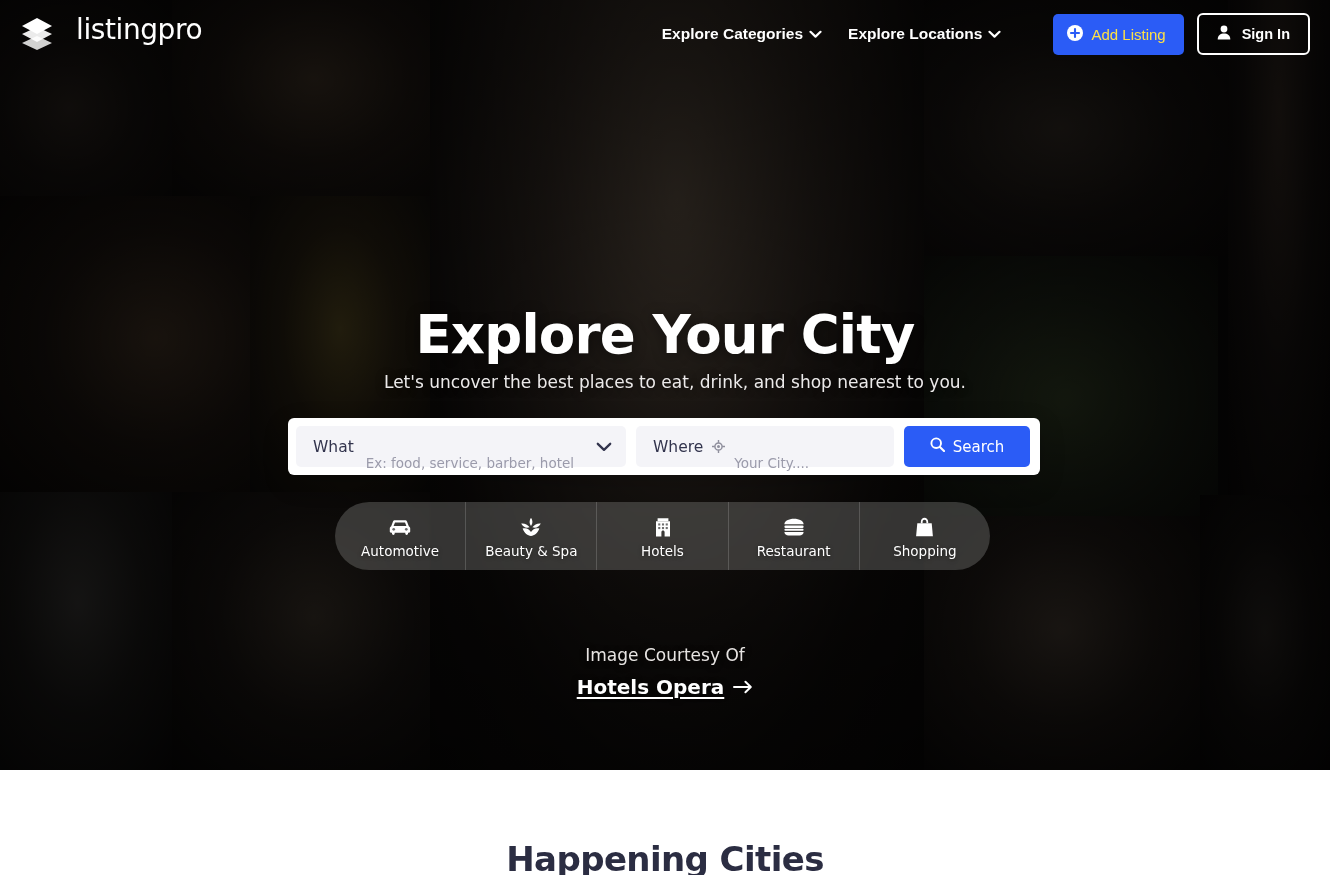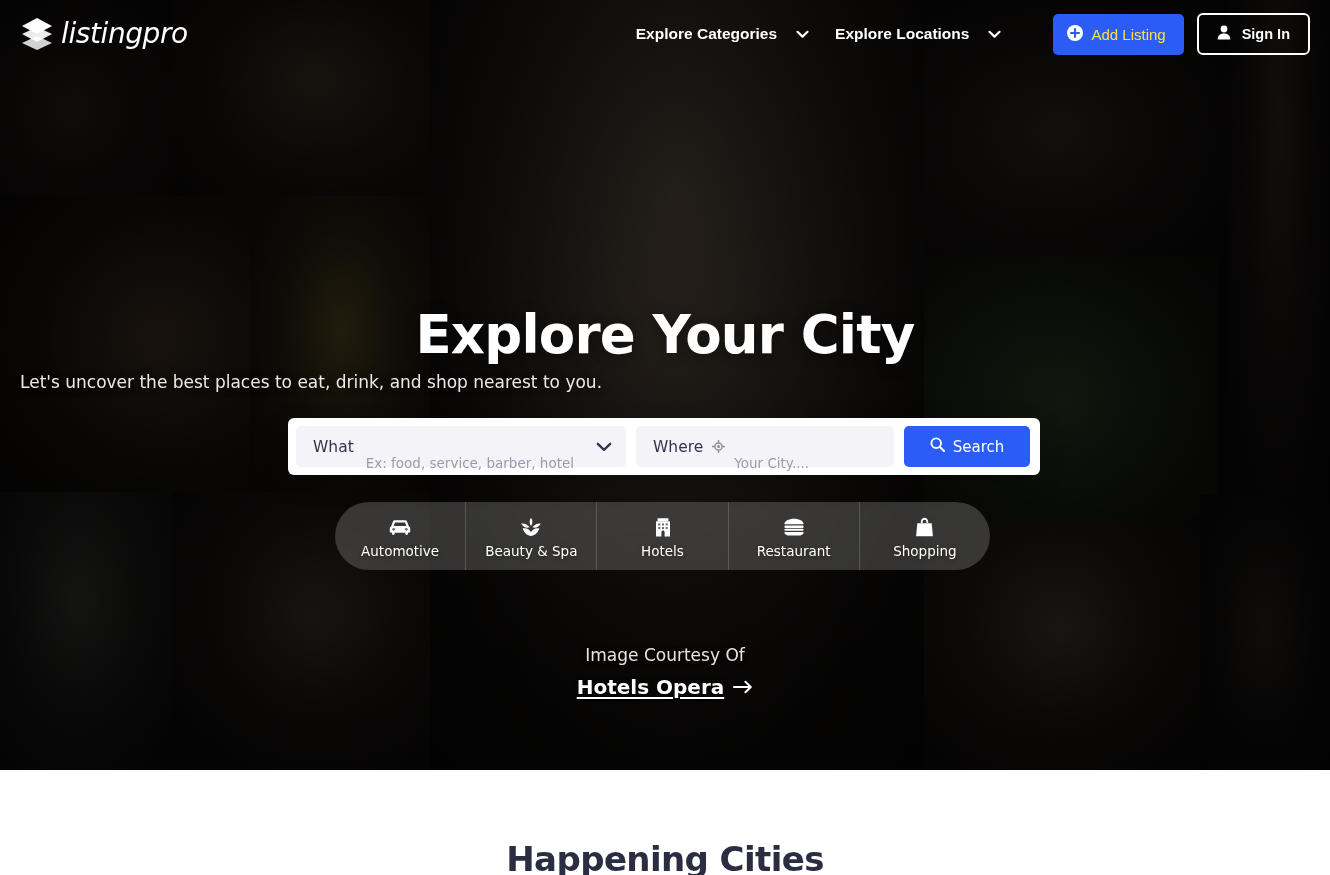--- a/index.html
+++ b/index.html
@@ -60,32 +60,32 @@
       radial-gradient(ellipse 62% 70% at 50% 44%, rgba(0,0,0,0.42) 0%, rgba(0,0,0,0.62) 55%, rgba(0,0,0,0.74) 100%);
   }
 
   
   .header {
     position:absolute; top:0; left:0; right:0; height:68px;
     display:flex; align-items:center;
     padding:0 20px 0 18px;
     z-index:40;
   }
-  .brand { display:flex; align-items:center; gap:5px;font-style:italic; }
+  .brand { display:flex; gap:20px; }
   .brand-mark { width:38px; height:36px; position:relative; }
   .brand-mark svg { display:block; }
   .brand-name {
     color:#fff; font-size:28px; letter-spacing:-0.4px;
     font-weight:400; line-height:1;
     font-family:"DejaVu Sans", sans-serif;
   }
 
   .nav { margin-left:auto; display:flex; align-items:center; gap:26px; }
   .nav-link {
-    display:flex; align-items:center; gap:19px;
+    display:flex; align-items:center; gap:6px;
     color:#fff; font-size:15.5px; font-weight:700;
     cursor:pointer; white-space:nowrap;
   }
   .chev { display:inline-block; }
 
   .header-actions { display:flex; align-items:center; gap:13px; margin-left:52px; }
   .btn-add {
     display:flex; align-items:center; gap:8px;
     background:#2b5cf6; color:#fde047;
     font-size:15px; font-weight:400;
@@ -110,20 +110,21 @@
   .hero-title {
     position:absolute; top:305px; left:0; right:0;
     text-align:center;
     color:#fff; font-size:53px; font-weight:700;
     letter-spacing:-0.8px; line-height:1.12;
     font-family:"DejaVu Sans", sans-serif;
     text-shadow:0 2px 14px rgba(0,0,0,0.45);
   }
   .hero-sub {
     position:absolute; top:372px; left:0; right:0;
+    text-align:center;
     color:#eceaea; font-size:17px; font-weight:400;
     font-family:"DejaVu Sans", sans-serif;
     text-shadow:0 1px 8px rgba(0,0,0,0.5);
     margin-left:20px;
   }
 
   
   .searchbar {
     position:absolute; top:418px; left:288px;
     width:752px; height:57px;

